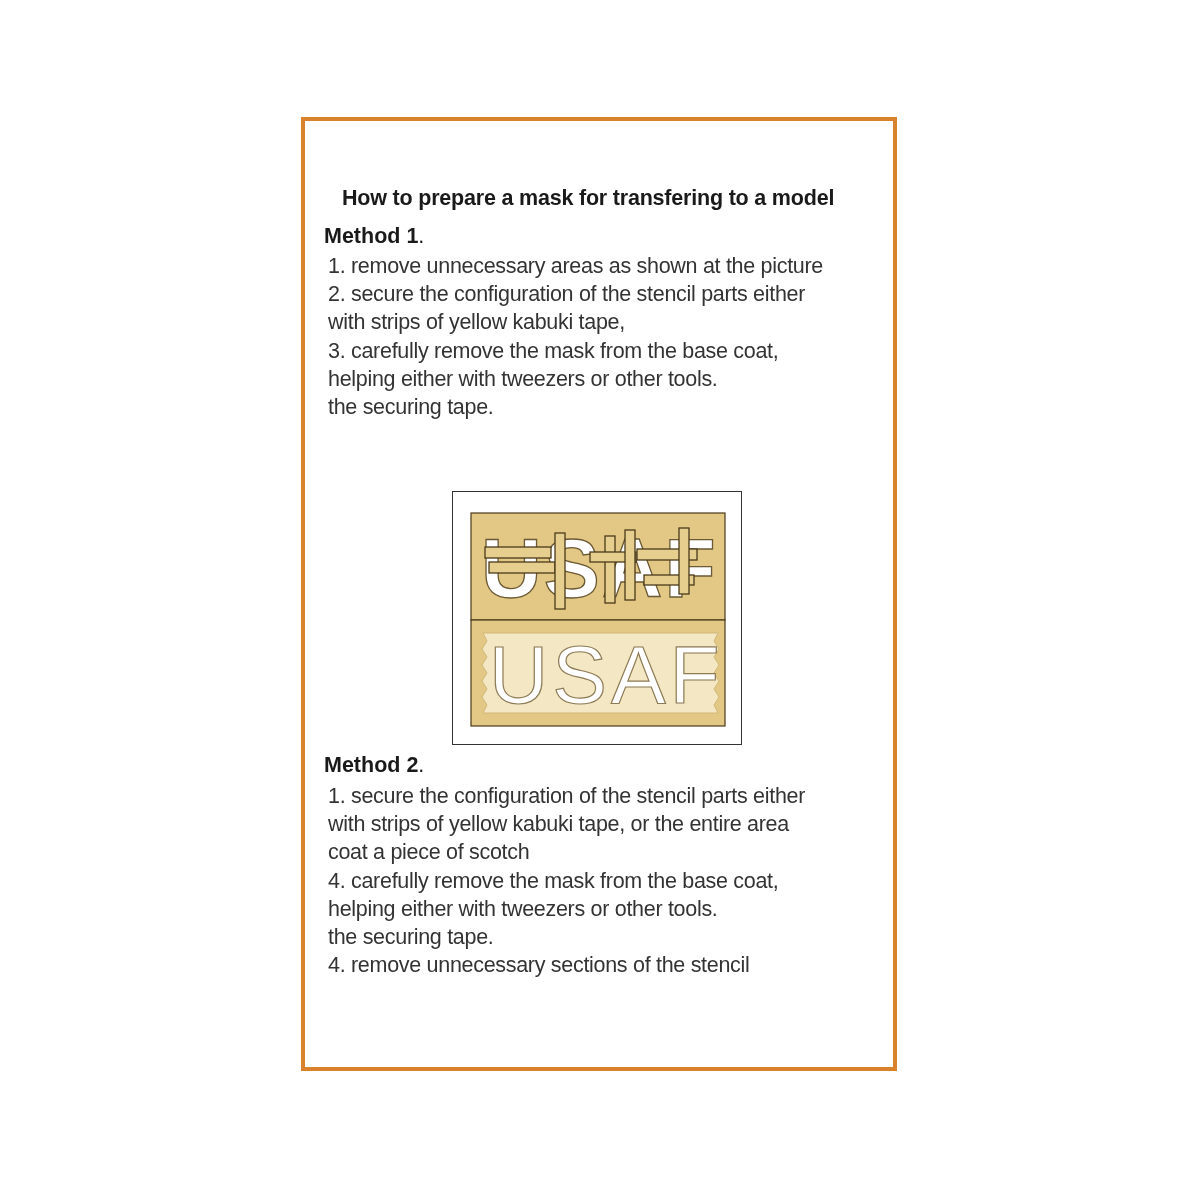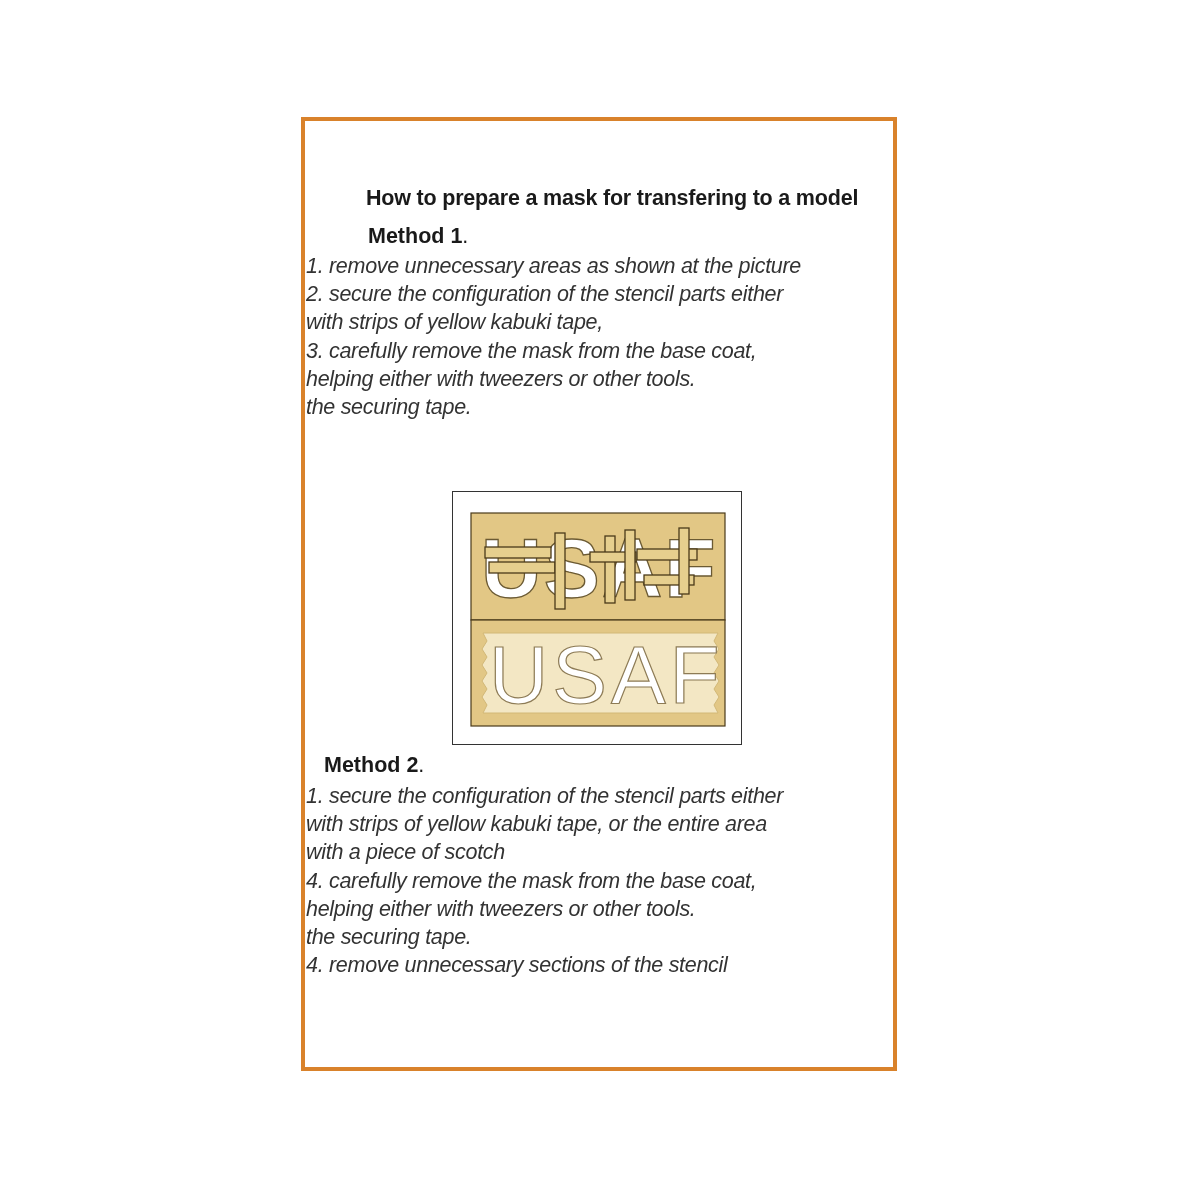--- a/index.html
+++ b/index.html
@@ -3,40 +3,40 @@
 <meta charset="utf-8">
 <style>
   html, body { margin:0; padding:0; background:#ffffff; }
   body { width:1200px; height:1200px; position:relative; overflow:hidden; font-family:"Liberation Sans", sans-serif; }
   .card {
     position:absolute; left:301px; top:117px; width:588px; height:946px;
     border:4px solid #d9822b; background:#fff;
   }
   .title {
     position:absolute; left:342px; top:186px; font-size:21.5px; font-weight:bold; color:#1a1a1a;
-    letter-spacing:-0.2px; white-space:nowrap;margin-left:24px;
+    letter-spacing:-0.2px; white-space:nowrap;
   }
   .method-head { position:absolute; left:324px; font-size:21.5px; font-weight:bold; color:#1a1a1a; white-space:nowrap; }
   .method-head .dot { font-weight:normal; }
-  .lines { position:absolute; left:306px; font-size:21.5px; color:#333; line-height:28.2px; white-space:nowrap; letter-spacing:-0.3px;font-style:italic; }
+  .lines { position:absolute; left:328px; font-size:21.5px; color:#333; line-height:28.2px; white-space:nowrap; letter-spacing:-0.3px; }
   .lines div { height:28.2px; }
   .figure {
     position:absolute; left:452px; top:491px; width:288px; height:252px;
     border:1.5px solid #333; background:#fff;
   }
   .figure svg { position:absolute; left:0; top:0; }
 </style>
 </head>
 <body>
 
 <div class="card"></div>
 
 <div class="title">How to prepare a mask for transfering to a model</div>
 
-<div class="method-head" style="top:224px;margin-left:44px;"><span>Method 1</span><span class="dot">.</span></div>
+<div class="method-head" style="top:224px;"><span>Method 1</span><span class="dot">.</span></div>
 
 <div class="lines" style="top:252px;">
   <div>1. remove unnecessary areas as shown at the picture</div>
   <div>2. secure the configuration of the stencil parts either</div>
   <div>with strips of yellow kabuki tape,</div>
   <div>3. carefully remove the mask from the base coat,</div>
   <div>helping either with tweezers or other tools.</div>
   <div>the securing tape.</div>
 </div>
 
@@ -62,18 +62,18 @@
     <path d="M30 141 L265 141 L261 149 L266 157 L261 165 L266 173 L261 181 L266 189 L261 197 L266 205 L261 213 L265 221 L30 221 L34 213 L29 205 L34 197 L29 189 L34 181 L29 173 L34 165 L29 157 L34 149 Z" fill="#f3e7c4" stroke="#d2b877" stroke-width="1"></path>
     <text x="36" y="211" font-family="Liberation Sans, sans-serif" font-size="82" fill="#fff" stroke="#8d7b55" stroke-width="1.2" letter-spacing="4">USAF</text>
   </svg>
 </div>
 
 <div class="method-head" style="top:753px;"><span>Method 2</span><span class="dot">.</span></div>
 
 <div class="lines" style="top:782px;">
   <div>1. secure the configuration of the stencil parts either</div>
   <div>with strips of yellow kabuki tape, or the entire area</div>
-  <div>with a piece of scotch</div>
+  <div>coat a piece of scotch</div>
   <div>4. carefully remove the mask from the base coat,</div>
   <div>helping either with tweezers or other tools.</div>
   <div>the securing tape.</div>
   <div>4. remove unnecessary sections of the stencil</div>
 </div>
 
 </body></html>

